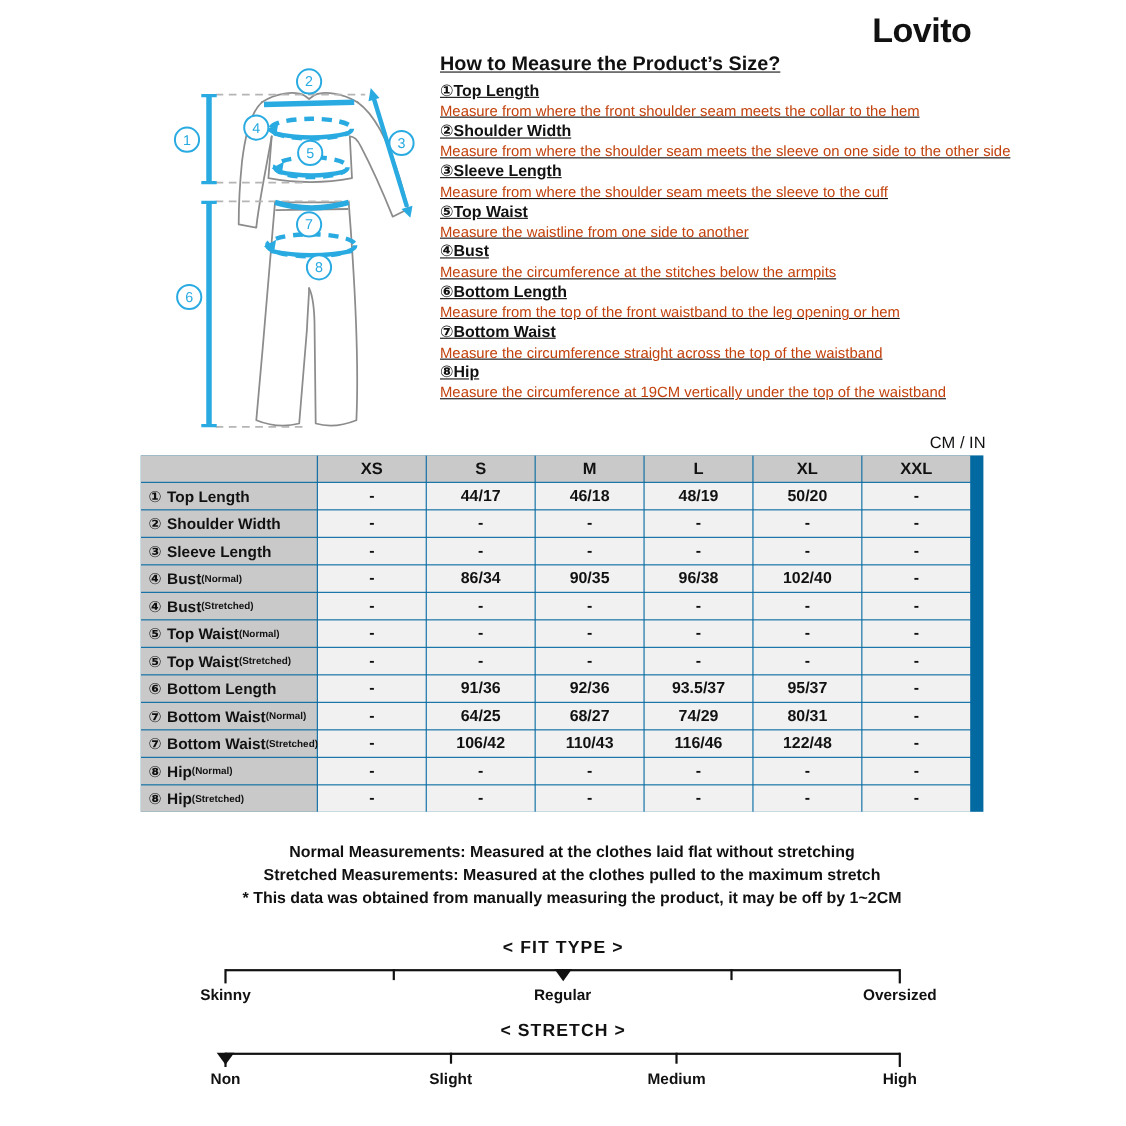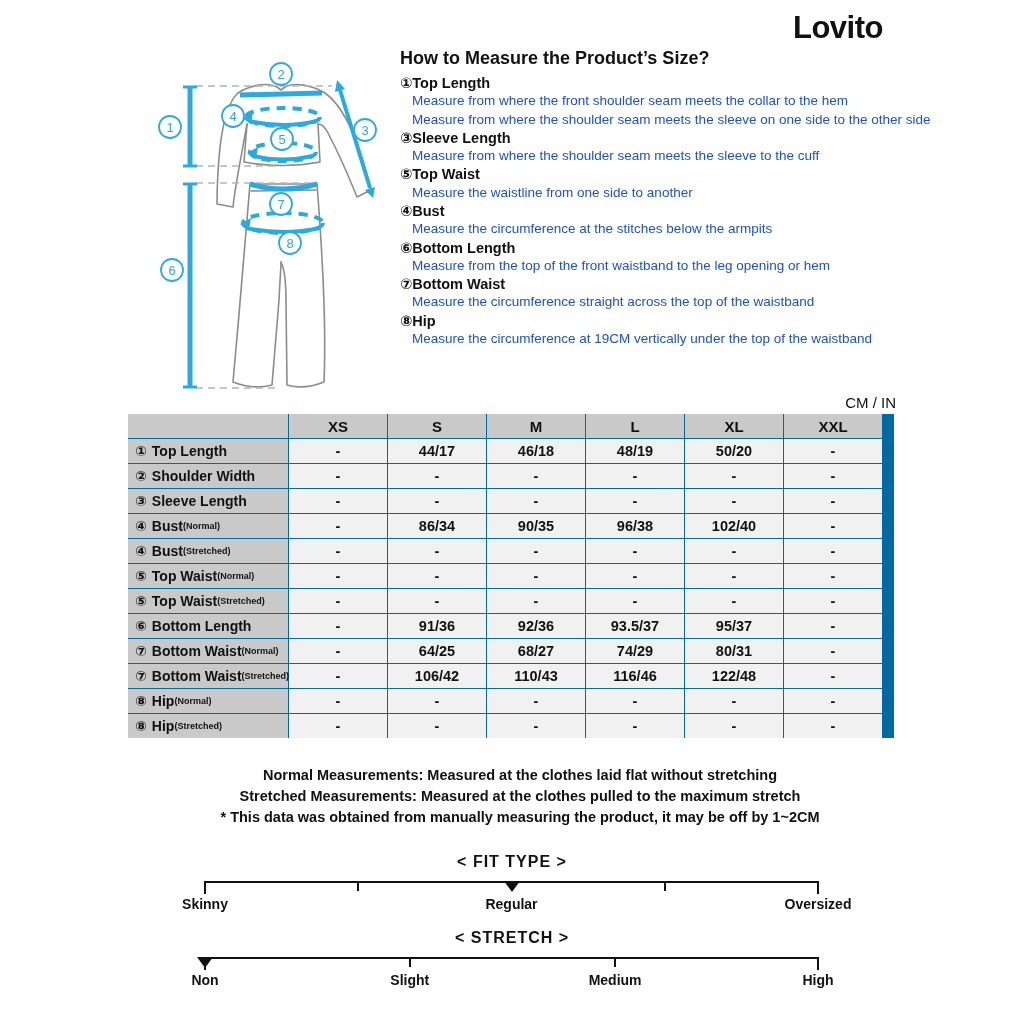--- a/index.html
+++ b/index.html
@@ -15,24 +15,24 @@
   
   .diagram { position:absolute; left:130px; top:60px; width:280px; height:340px; }
   .guide { stroke:#b5b5b5; stroke-width:1.5; stroke-dasharray:7 5; fill:none; }
   .garm  { stroke:#8c8c8c; stroke-width:1.6; fill:none; stroke-linecap:round; stroke-linejoin:round; }
   .cy    { stroke:#29ABE2; fill:none; }
   .cyf   { fill:#29ABE2; stroke:none; }
   .mcirc { fill:#fff; stroke:#29ABE2; stroke-width:1.8; }
   .mnum  { fill:#29ABE2; font:400 13px "Liberation Sans","DejaVu Sans",sans-serif; text-anchor:middle; }
 
   
-  .howto { position:absolute; left:400px; top:48px; width:590px; }
+  .howto { position:absolute; left:400px; top:48px; width:590px;text-decoration:underline; }
   .howto h2 { font-size:18px; font-weight:bold; margin:0 0 6px 0; }
   .hi h3 { font-size:14.5px; font-weight:bold; margin:2px 0 1px 0; line-height:1.2; white-space:nowrap; }
-  .hi p  { font-size:13.5px; color:#1d4ed8; margin:0 0 2px 12px; line-height:1.2; white-space:nowrap; }
+  .hi p  { font-size:13.5px; color:#c2410c; margin:0 0 2px 0; line-height:1.2; white-space:nowrap; }
 
   .units { position:absolute; left:128px; top:394px; width:768px; text-align:right;
            font-size:15px; font-weight:normal; }
 
   
   .size-table { position:absolute; left:128px; top:414px; width:766px;
                 display:grid; grid-template-columns:160px repeat(6,98px);
                 grid-auto-rows:24px; gap:1px; background:#0369a1; }
   .size-table .th { background:#c9c9c9; display:flex; align-items:center; justify-content:center;
                     font-size:15px; font-weight:bold; }
@@ -128,20 +128,21 @@
   </svg>
 
   <div class="howto">
     <h2>How to Measure the Product’s Size?</h2>
     <div>
         <div class="hi">
           <h3>①Top Length</h3>
           <p>Measure from where the front shoulder seam meets the collar to the hem</p>
         </div>
         <div class="hi">
+          <h3>②Shoulder Width</h3>
           <p>Measure from where the shoulder seam meets the sleeve on one side to the other side</p>
         </div>
         <div class="hi">
           <h3>③Sleeve Length</h3>
           <p>Measure from where the shoulder seam meets the sleeve to the cuff</p>
         </div>
         <div class="hi">
           <h3>⑤Top Waist</h3>
           <p>Measure the waistline from one side to another</p>
         </div>

